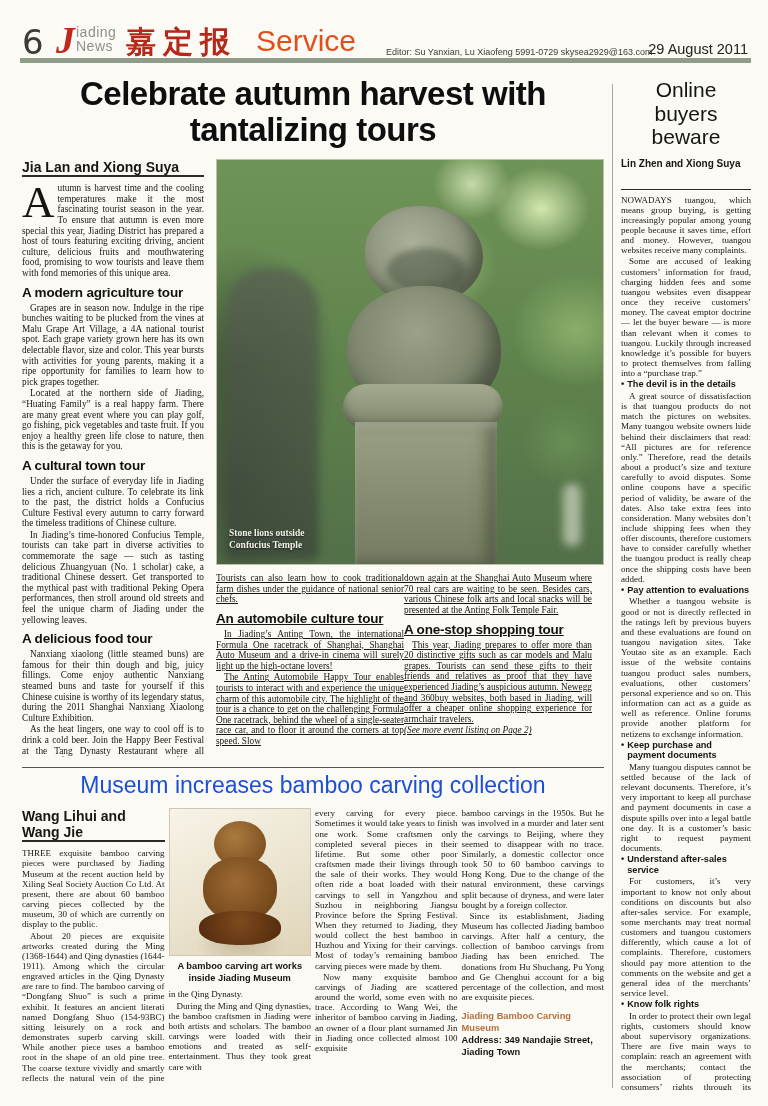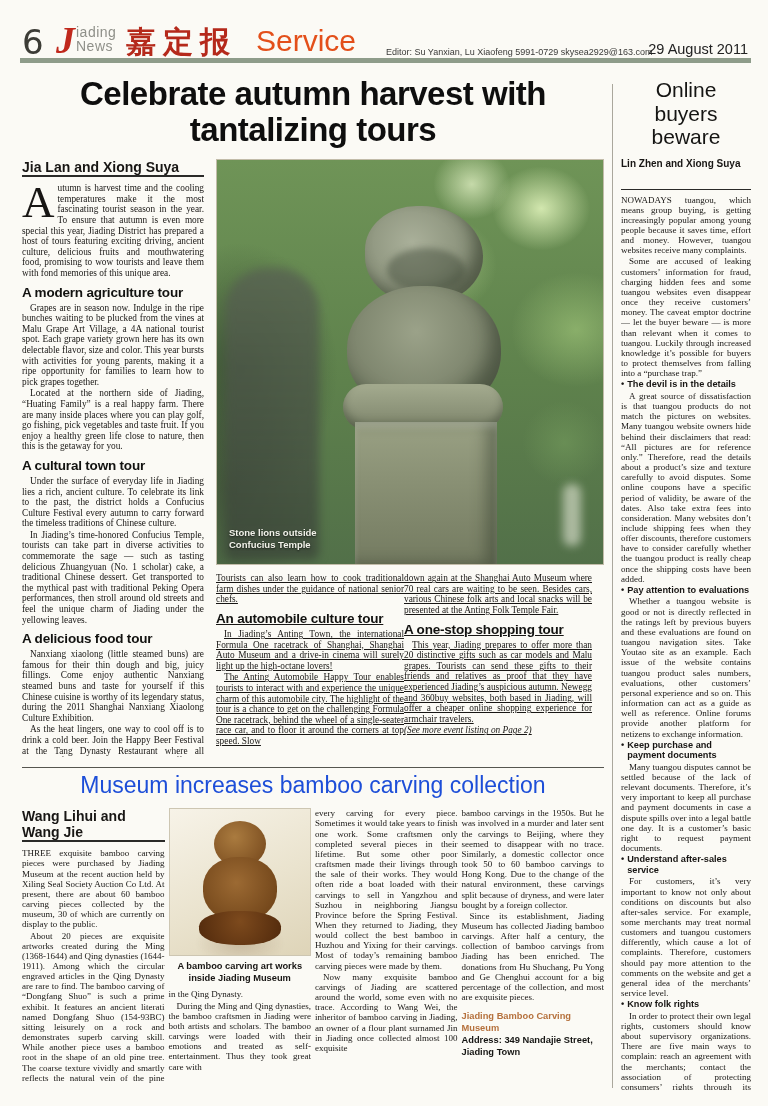--- a/index.html
+++ b/index.html
@@ -74,21 +74,21 @@
   .lion-body { position:absolute; left:130px; top:126px; width:154px; height:130px;
                background:radial-gradient(circle at 45% 35%, #9ba289, #6f7760 82%);
                border-radius:48%; box-shadow:inset -11px -13px 17px rgba(25,35,22,.4); }
   .lion-paw { position:absolute; left:126px; top:224px; width:160px; height:46px;
               background:linear-gradient(180deg,#a4ab8f,#7c836a); border-radius:23px;
               box-shadow:inset 0 -7px 9px rgba(30,40,25,.35); }
   .lion-pedestal { position:absolute; left:138px; top:262px; width:142px; height:142px;
                    background:linear-gradient(180deg,#9aa184 0%, #8a9175 40%, #747b61 100%);
                    box-shadow:inset 0 6px 6px rgba(255,255,255,.18), inset -11px 0 15px rgba(30,40,25,.38); }
   .photo-caption { position:absolute; left:12px; bottom:12px; color:#f2f2ea;
-                   font-family:Liberation Sans, sans-serif; font-weight:bold; font-size:9.5px;
+                   font-family:Liberation Serif, serif; font-weight:bold; font-size:9.5px;
                    line-height:1.35; text-shadow:0 1px 2px rgba(0,0,0,.65); }
 
   
   .hrule { border:none; border-top:1px solid #55554f; margin:10px 0 4px; }
   .bamboo-title { font-family:"Liberation Sans", sans-serif; font-weight:400; font-size:23px;
                   text-align:center; margin:2px 0 9px; color:#1d4ed8; }
   .bamboo-row { display:flex; gap:4px; height:276px; overflow:hidden; }
   .bcol { flex:1; min-width:0; }
   .bphoto { position:relative; height:146px; border:1px solid #cdc6b2; margin-bottom:5px;
             background:
@@ -140,21 +140,21 @@
   <section class="main">
     <h1 class="headline">Celebrate autumn harvest with tantalizing tours</h1>
 
     <div class="article-row">
 
       <div class="acol1">
         <div class="byline">Jia Lan and Xiong Suya</div>
         <p class="body noindent"><span class="dropcap">A</span><span>utumn is harvest time and the cooling temperatures make it the most fascinating tourist season in the year. To ensure that autumn is even more special this year, Jiading District has prepared a host of tours featuring exciting driving, ancient culture, delicious fruits and mouthwatering food, promising to wow tourists and leave them with fond memories of this unique area.</span></p>
         <h3 class="sec">A modern agriculture tour</h3>
         <p class="body">Grapes are in season now. Indulge in the ripe bunches waiting to be plucked from the vines at Malu Grape Art Village, a 4A national tourist spot. Each grape variety grown here has its own delectable flavor, size and color. This year bursts with activities for young parents, making it a ripe opportunity for families to learn how to pick grapes together.</p>
-        <p class="body">Located at the northern side of Jiading, “Huating Family” is a real happy farm. There are many inside places where you can play golf, go fishing, pick vegetables and taste fruit. If you enjoy a healthy green life close to nature, then this is the getaway for you.</p>
+        <p class="body">Located at the northern side of Jiading, “Huating Family” is a real happy farm. There are many great event where you can play golf, go fishing, pick vegetables and taste fruit. If you enjoy a healthy green life close to nature, then this is the getaway for you.</p>
         <h3 class="sec">A cultural town tour</h3>
         <p class="body">Under the surface of everyday life in Jiading lies a rich, ancient culture. To celebrate its link to the past, the district holds a Confucius Culture Festival every autumn to carry forward the timeless traditions of Chinese culture.</p>
         <p class="body">In Jiading’s time-honored Confucius Temple, tourists can take part in diverse activities to commemorate the sage — such as tasting delicious Zhuangyuan (No. 1 scholar) cake, a traditional Chinese dessert. Get transported to the mythical past with traditional Peking Opera performances, then stroll around old streets and feel the unique charm of Jiading under the yellowing leaves.</p>
         <h3 class="sec">A delicious food tour</h3>
         <p class="body">Nanxiang xiaolong (little steamed buns) are famous for their thin dough and big, juicy fillings. Come enjoy authentic Nanxiang steamed buns and taste for yourself if this Chinese cuisine is worthy of its legendary status, during the 2011 Shanghai Nanxiang Xiaolong Culture Exhibition.</p>
         <p class="body">As the heat lingers, one way to cool off is to drink a cold beer. Join the Happy Beer Festival at the Tang Dynasty Restaurant where all varieties of the golden beverage will be offered.</p>
       </div>
 
       <div class="rightblock">
         <div class="photo-lion">

